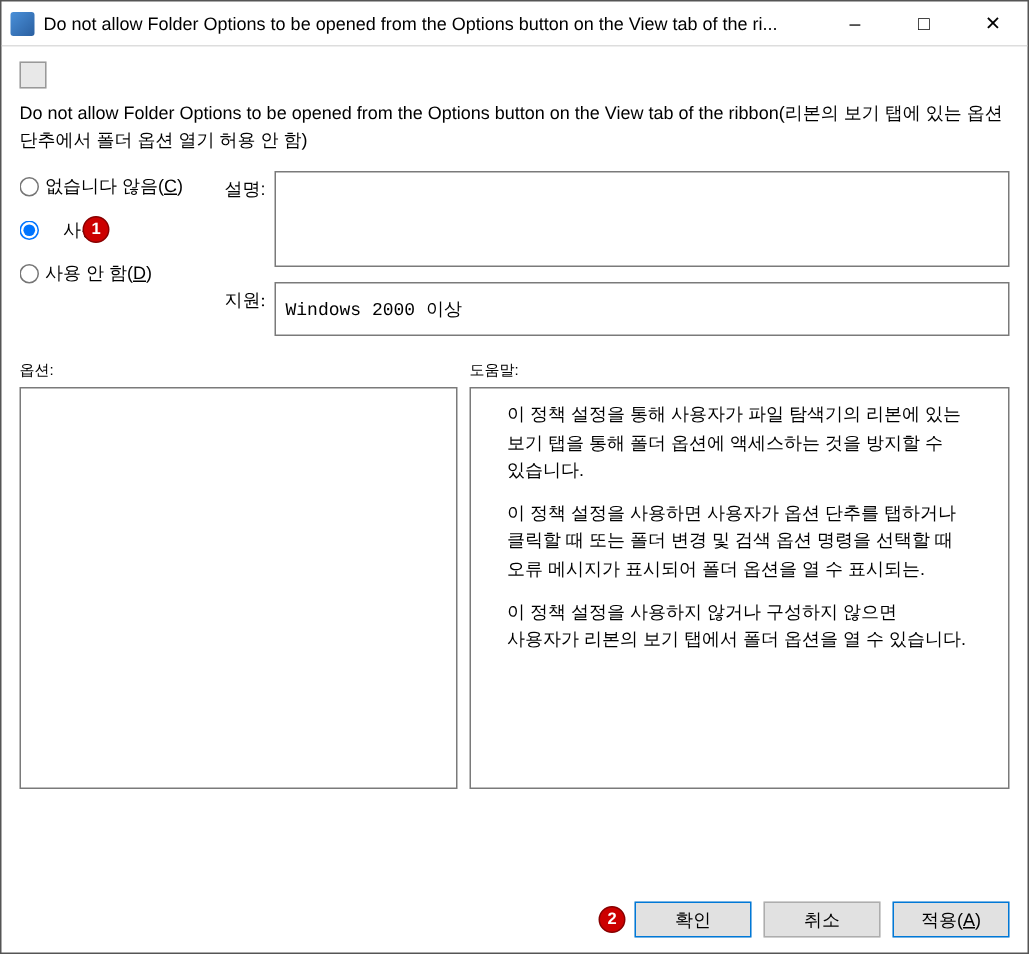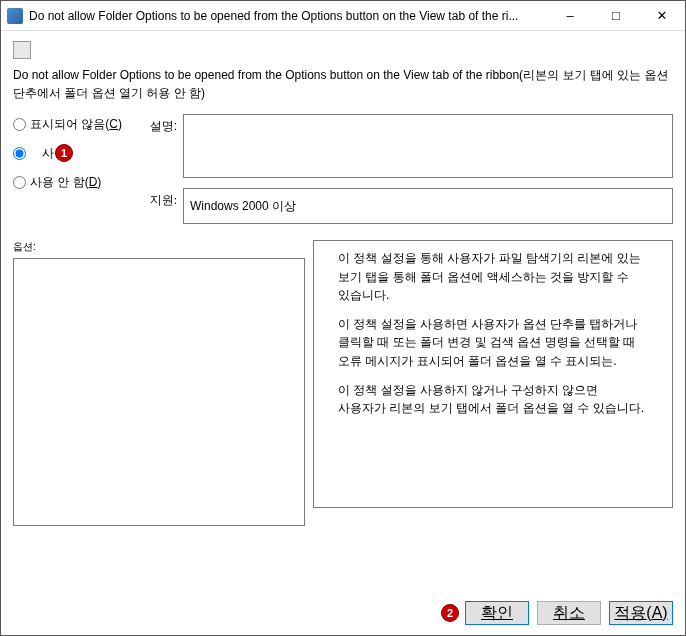--- a/index.html
+++ b/index.html
@@ -70,21 +70,21 @@
     .radio-item label { font-size:12px; }
     .radio-item label u { text-decoration: underline; }
     .field-label { font-size:12px; text-align:right; padding-right:6px; padding-top:4px; }
     .desc-box {
       border:1px solid #7a7a7a; height:64px; width:100%;
       padding:4px; font-size:12px; resize:none; font-family:inherit;
       overflow-y: scroll;
     }
     .support-box {
       border:1px solid #7a7a7a; height:32px; width:100%;
-      padding:17px 6px; font-size:12px; resize:none; font-family:Liberation Sans, sans-serif;
+      padding:17px 6px; font-size:12px; resize:none; font-family:Liberation Mono, monospace;
       overflow-y: scroll;
       display:flex; align-items:center;text-align:right;
     }
     .lower {
       display:grid;
       grid-template-columns: 292px 1fr;
       gap: 8px;
       margin-top:4px;
     }
     .lower-label { font-size:10px; margin-bottom:4px; }
@@ -96,23 +96,23 @@
       border:1px solid #7a7a7a; height:268px;
       padding:8px 24px; font-size:12px; line-height:1.55;
       overflow-y: scroll;
     }
     .help-box p { margin-bottom:10px; word-break: keep-all; }
     .footer {
       position:absolute; bottom:10px; right:12px;
       display:flex; gap:8px; align-items:center;
     }
     .dlg-btn {
-      width:64px; height:24px;
+      width:78px; height:24px;
       border:1px solid #adadad; background:#e1e1e1;
-      font-size:16px; font-family:inherit; cursor:default;text-decoration:underline;
+      font-size:12px; font-family:inherit; cursor:default;
     }
     .dlg-btn.primary { border:1px solid #0078d7; }
     .dlg-btn u { text-decoration: underline; }
     .badge {
       position:absolute;
       width:18px; height:18px; border-radius:50%;
       background:#c00; color:#fff; font-size:11px; font-weight:bold;
       display:flex; align-items:center; justify-content:center;
       border:1px solid #800;
       z-index:10;
@@ -134,21 +134,21 @@
 <div class="content">
   <div class="header-icon"></div>
   <div class="policy-title">Do not allow Folder Options to be opened from the Options button on the View tab of the ribbon(리본의 보기 탭에 있는 옵션 단추에서 폴더 옵션 열기 허용 안 함)</div>
 
 
   <div class="mid">
     <div class="radio-col" style="grid-row:1/3;">
       <div class="radio-item">
         <input type="radio" name="st" style="">
         <label>
-          <span>표시되어 않음</span>(<u>C</u>)
+          <span>없습니다 않음</span>(<u>C</u>)
         </label>
       </div>
       <div class="radio-item" style="position:relative;gap:16px;">
         <input type="radio" name="st" checked="" style="">
         <label>
           <span>사용</span>
         </label>
         <span class="badge" style="left:42px; top:-1px;">1</span>
       </div>
       <div class="radio-item">
@@ -167,20 +167,21 @@
       <span>Windows 2000 이상</span>
     </div>
   </div>
 
   <div class="lower">
     <div>
       <div class="lower-label">옵션:</div>
       <div class="options-box"></div>
     </div>
     <div>
+      <div class="lower-label">도움말:</div>
       <div class="help-box">
         <p>이 정책 설정을 통해 사용자가 파일 탐색기의 리본에 있는 보기 탭을 통해 폴더 옵션에 액세스하는 것을 방지할 수 있습니다.</p>
         <p>이 정책 설정을 사용하면 사용자가 옵션 단추를 탭하거나 클릭할 때 또는 폴더 변경 및 검색 옵션 명령을 선택할 때 오류 메시지가 표시되어 폴더 옵션을 열 수 표시되는.</p>
         <p>이 정책 설정을 사용하지 않거나 구성하지 않으면 사용자가 리본의 보기 탭에서 폴더 옵션을 열 수 있습니다.</p>
       </div>
     </div>
   </div>
 </div>
 
 <div class="footer">

